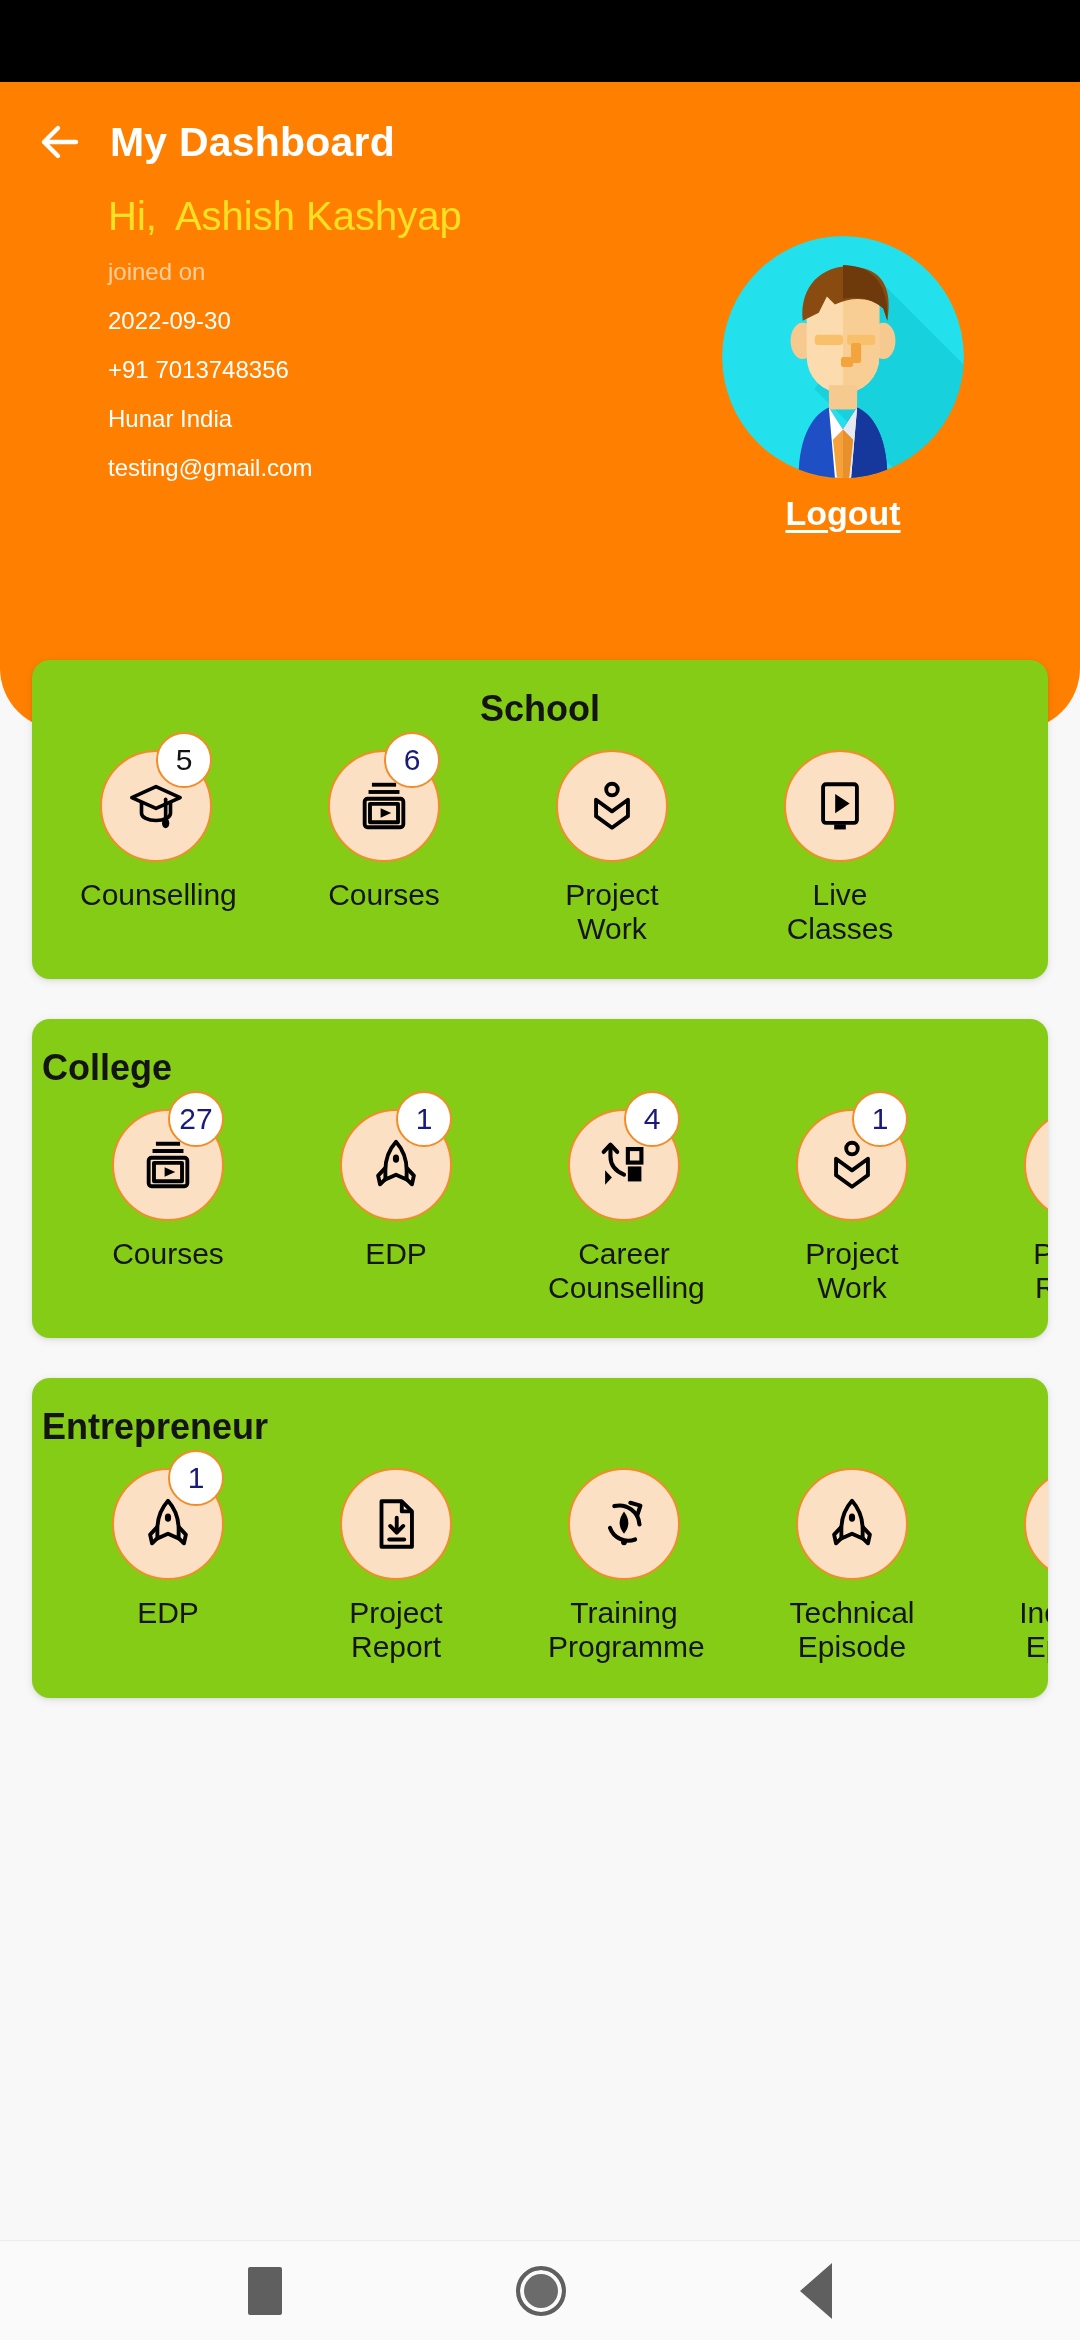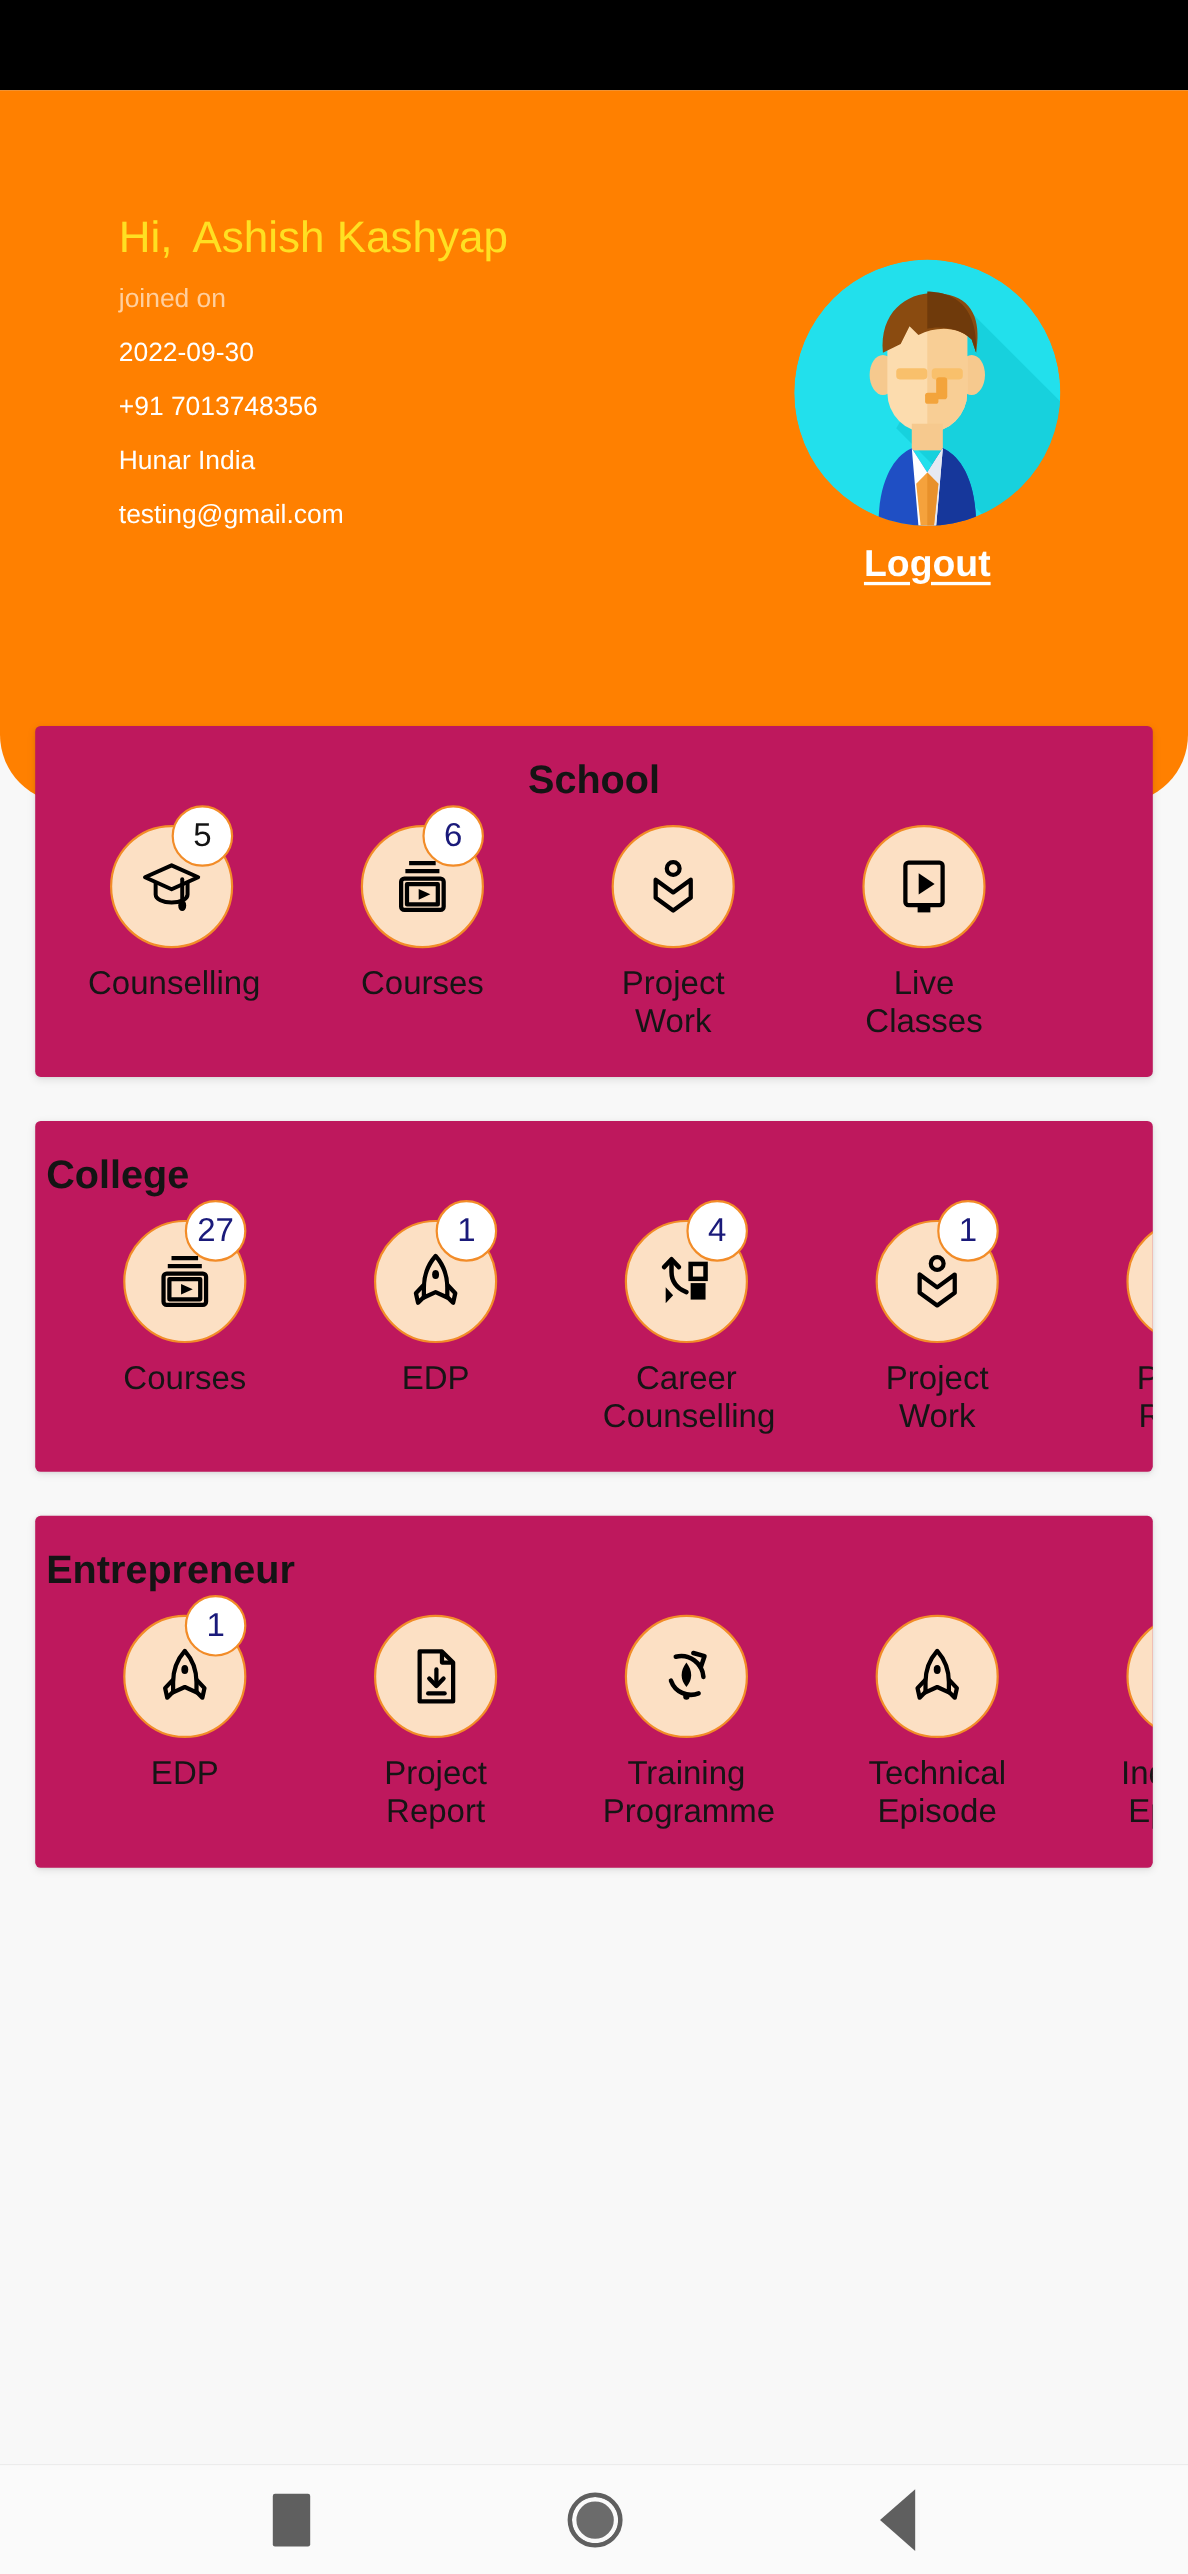--- a/index.html
+++ b/index.html
@@ -40,21 +40,21 @@
   .avatar { width:242px; height:242px; display:block; border-radius:50%; }
   .logout {
     display:block; width:242px; text-align:center; margin-top:16px;
     color:#fff; font-size:34px; font-weight:bold;
     text-decoration:underline; text-underline-offset:5px;
   }
 
   
   .cards { position:absolute; top:660px; left:0; width:1080px; z-index:2; }
   .card {
-    position:relative; background:#be185d; border-radius:5px;
+    position:relative; background:#84cc16; border-radius:18px;
     margin:0 32px 40px 32px;
     box-shadow:0 2px 8px rgba(0,0,0,0.10), 0 1px 3px rgba(0,0,0,0.06);
     overflow:hidden;
   }
   .card-title { font-size:36px; font-weight:bold; color:#141414; padding:28px 0 6px 0; }
   .card-title.center { text-align:center; }
   .card-title.left { text-align:left; padding-left:10px; }
 
   .iconrow { display:flex; align-items:flex-start; padding:14px 0 34px 0; }
   .iconrow.center { justify-content:flex-start; padding-left:48px; }
@@ -103,20 +103,26 @@
 </style>
 </head>
 <body>
 
 <div class="phone">
 
   <div class="statusbar"></div>
 
   <div class="header">
 
+    <div class="titlerow">
+      <svg class="backarrow" viewBox="0 0 24 24">
+        <path d="M20 12H4M4 12l7-7M4 12l7 7" fill="none" stroke="#ffffff" stroke-width="2.2" stroke-linecap="round" stroke-linejoin="round"></path>
+      </svg>
+      <span class="pagetitle">My Dashboard</span>
+    </div>
 
     <div class="greeting">
       <span>Hi,</span><span class="nm">Ashish Kashyap</span>
     </div>
 
     <div class="infoblock">
       <div class="infoline faded">joined on</div>
       <div class="infoline">2022-09-30</div>
       <div class="infoline">+91 7013748356</div>
       <div class="infoline">Hunar India</div>

